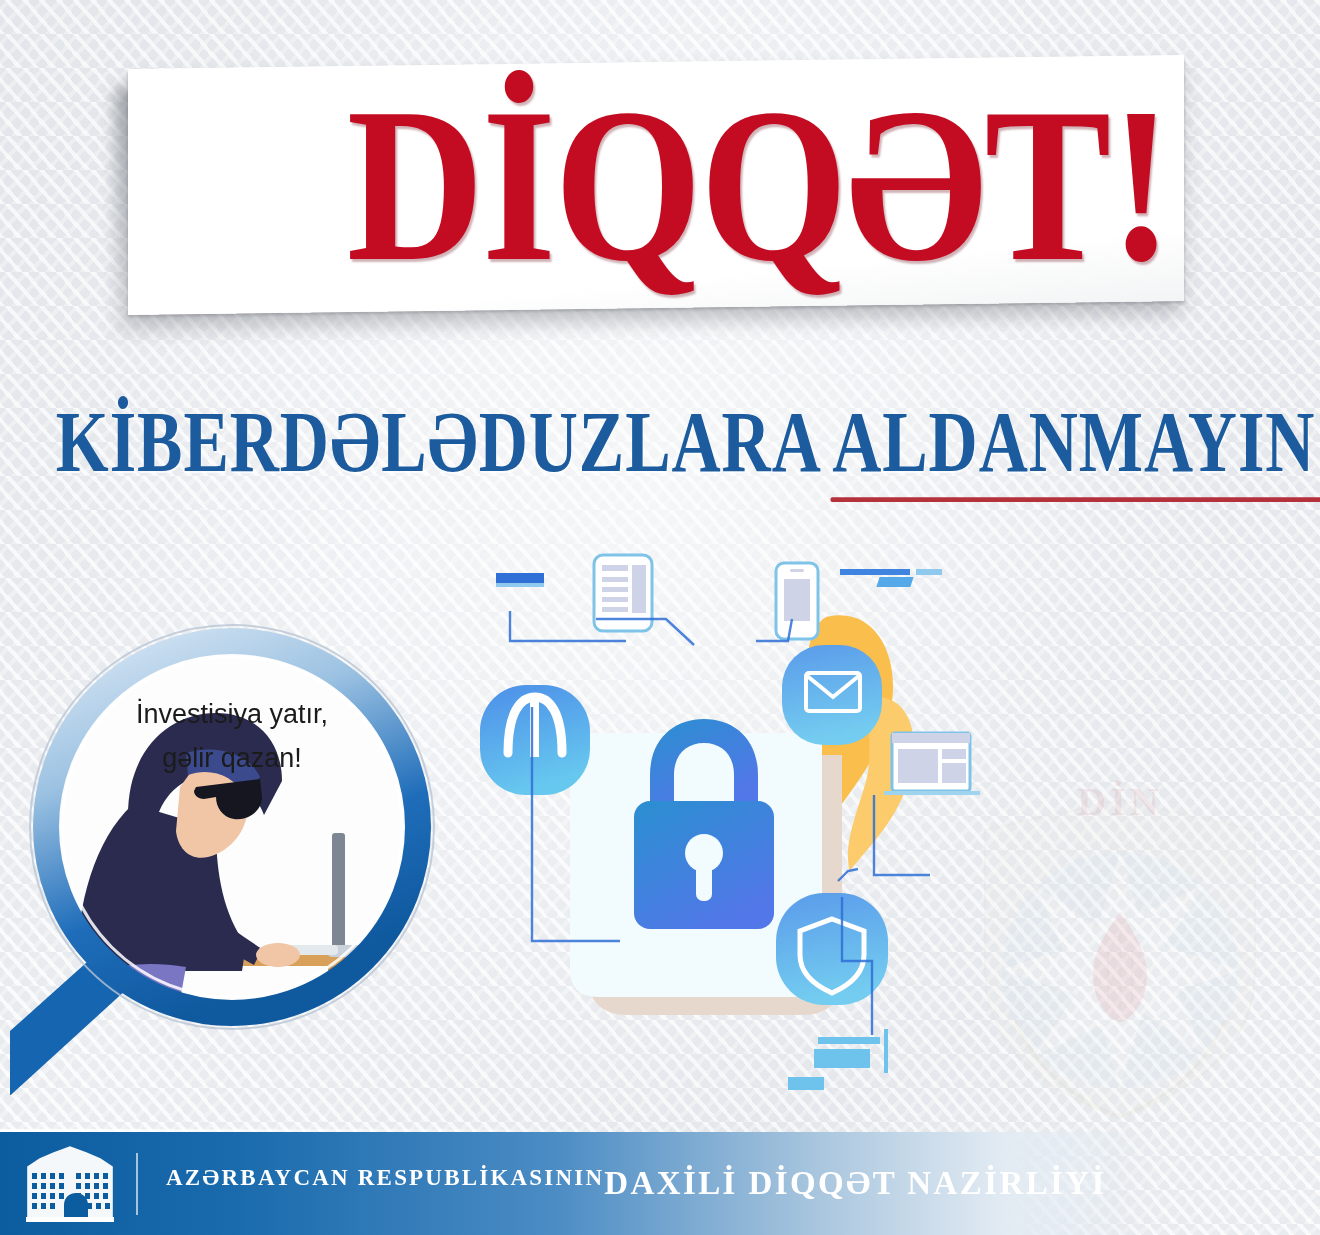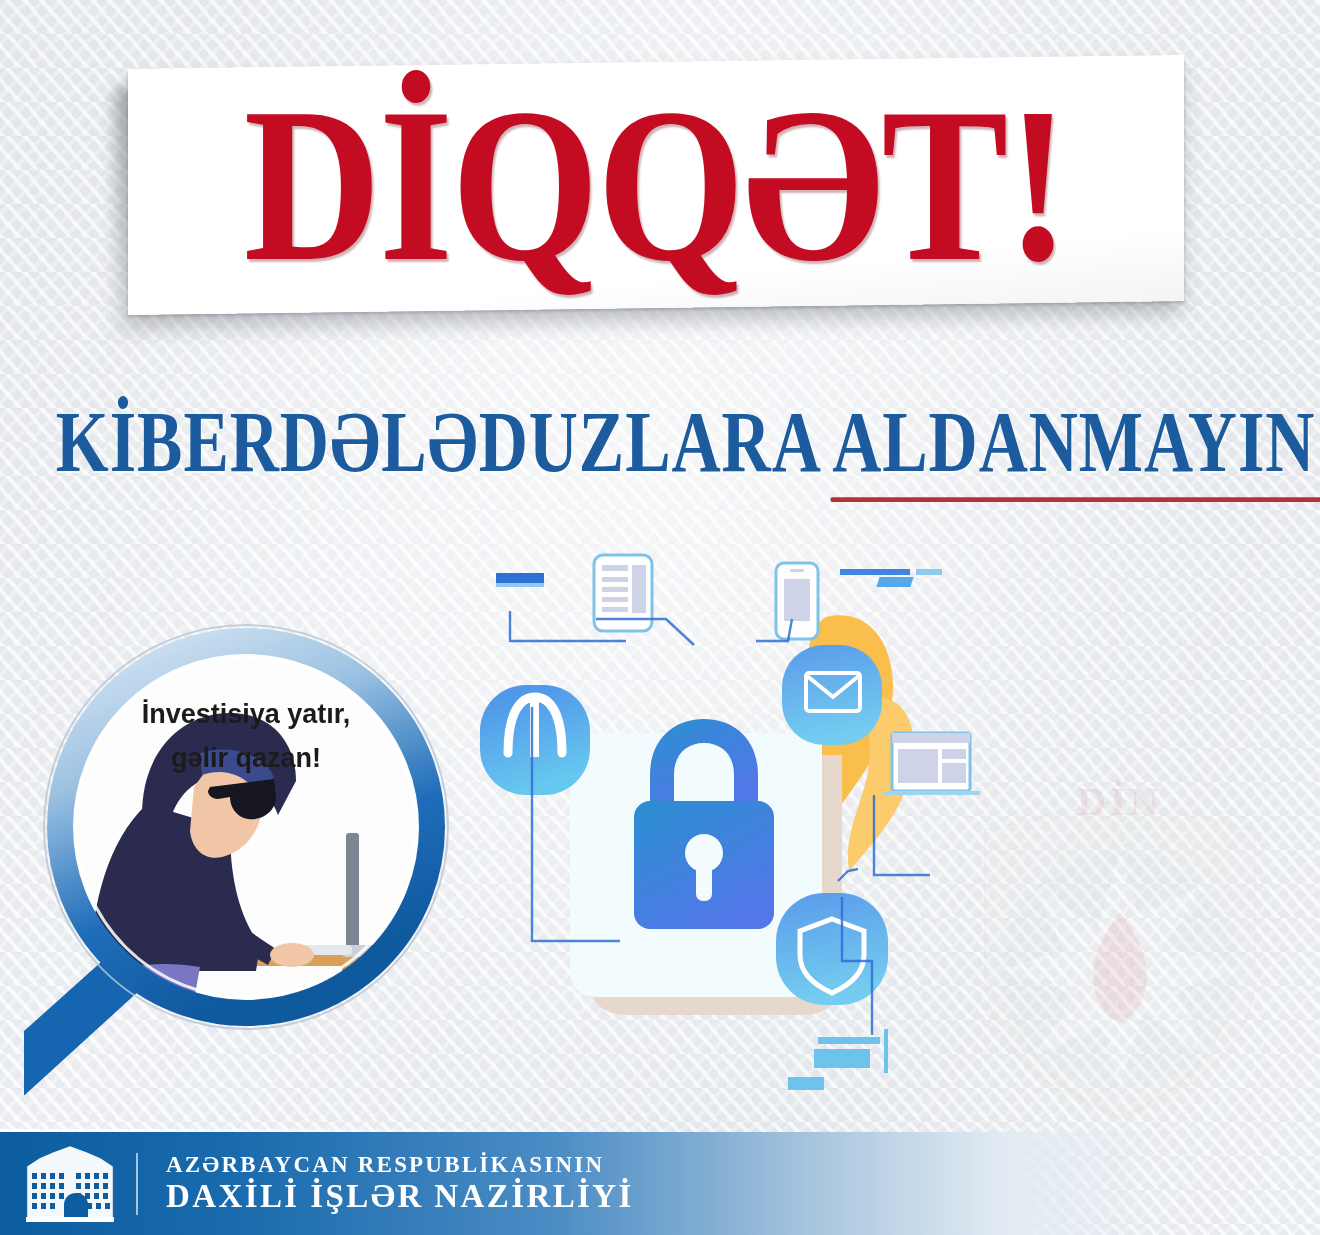--- a/index.html
+++ b/index.html
@@ -32,21 +32,21 @@
   
   .banner-wrap{position:absolute;left:128px;top:62px;width:1060px;height:255px;}
   .banner-shadow{position:absolute;left:-14px;top:18px;width:1060px;height:250px;
     background:linear-gradient(180deg,rgba(120,126,134,.55),rgba(150,155,162,.12));
     transform:skewY(-0.9deg);filter:blur(7px);}
   .banner{position:absolute;left:0;top:0;width:1056px;height:246px;
     background:linear-gradient(175deg,#ffffff 0%,#ffffff 78%,#f3f4f5 100%);
     transform:skewY(-0.75deg);
     box-shadow:0 10px 18px rgba(90,95,103,.28), 0 2px 3px rgba(0,0,0,.18);
   }
-  .banner-inner{position:absolute;inset:0;display:flex;align-items:center;justify-content:center;
+  .banner-inner{position:absolute;inset:0;display:flex;align-items:center;justify-content:flex-end;
     transform:skewY(0.75deg);}
   .title{
     font-family:"Liberation Serif", serif;
     font-weight:bold;
     font-size:196px;
     line-height:.98;
     color:#C30C22;
     letter-spacing:-2px;
     margin:0;
     transform:scaleY(1.12) scaleX(.97);
@@ -67,37 +67,37 @@
     white-space:nowrap;
     text-shadow:1px 1px 0 rgba(255,255,255,.7);
   }
   .subtitle .under{position:relative;}
   .subtitle .under::after{
     content:"";position:absolute;left:-2px;right:-2px;bottom:-10px;height:4px;
     background:#b5313c;border-radius:2px;
   }
 
   
-  .mag{position:absolute;left:24px;top:615px;width:470px;height:480px;font-weight:bold;}
+  .mag{position:absolute;left:10px;top:615px;width:470px;height:480px;}
   .mag svg{position:absolute;left:0;top:0;}
 
   
   .sec{position:absolute;left:470px;top:545px;width:520px;height:565px;}
   .sec svg{position:absolute;left:0;top:0;}
 
   
   .footer{position:absolute;left:0;bottom:0;width:1320px;height:103px;
     background:linear-gradient(90deg,#0c5ca0 0%,#1a6bad 18%,#4b8cc4 42%,#a9c6de 62%,#e2ebf3 76%,rgba(255,255,255,0) 88%);
   }
   .footer-top-line{position:absolute;left:0;bottom:103px;width:660px;height:3px;
     background:linear-gradient(90deg,rgba(255,255,255,.9),rgba(255,255,255,0));}
   .footer-inner{position:absolute;left:24px;top:0;height:103px;display:flex;align-items:center;gap:20px;}
   .f-logo{width:92px;height:82px;flex:none;}
   .f-div{width:2px;height:62px;background:rgba(255,255,255,.62);flex:none;margin-right:8px;}
-  .f-text{display:flex;flex-direction:column;justify-content:center;color:#ffffff;}
+  .f-text{display:flex;flex-direction:row;justify-content:center;color:#ffffff;}
   .f-line1{font-family:"Liberation Serif",serif;font-weight:bold;font-size:23px;letter-spacing:2.2px;line-height:1.15;}
   .f-line2{font-family:"Liberation Serif",serif;font-weight:bold;font-size:33px;letter-spacing:2.4px;line-height:1.12;}
 </style>
 </head>
 <body>
 
 <div class="bg"></div>
 <div class="bg-weave"></div>
 <div class="bg-vignette"></div>
 
@@ -340,16 +340,16 @@
           <rect x="72" y="60" width="5" height="6"></rect>
             <rect x="81" y="60" width="5" height="6"></rect>
           <path d="M40 62 C40 54 46 50 52 50 C58 50 64 54 64 62 L64 74 L40 74 Z"></path>
         </g>
         <rect x="2" y="74" width="88" height="5" fill="#ffffff"></rect>
       </svg>
     </div>
     <div class="f-div"></div>
     <div class="f-text">
       <div class="f-line1">AZƏRBAYCAN RESPUBLİKASININ</div>
-      <div class="f-line2">DAXİLİ İŞLƏR NAZİRLİYİ</div>
+      <div class="f-line2">DAXİLİ DİQQƏT NAZİRLİYİ</div>
     </div>
   </div>
 </div>
 
 </body></html>

